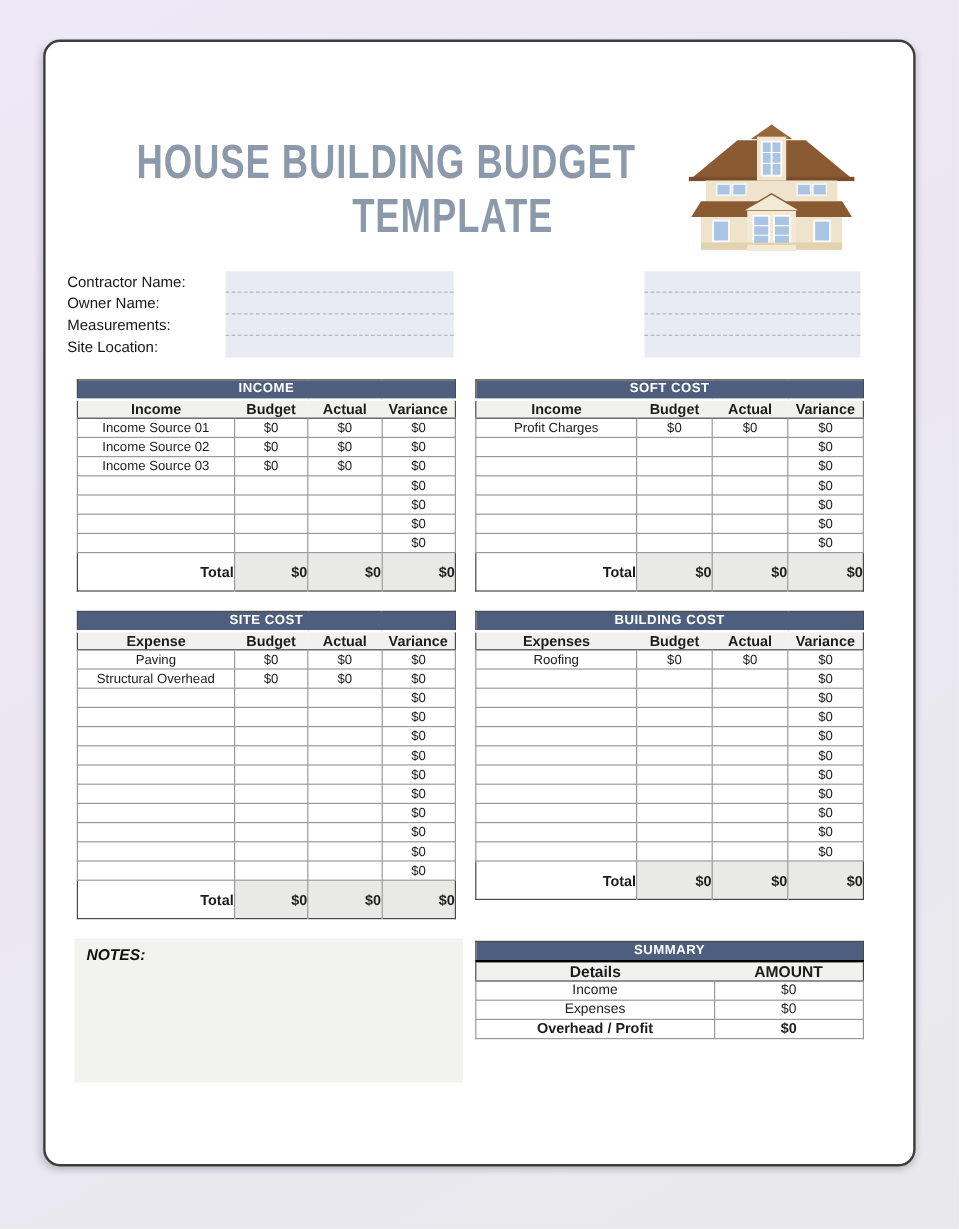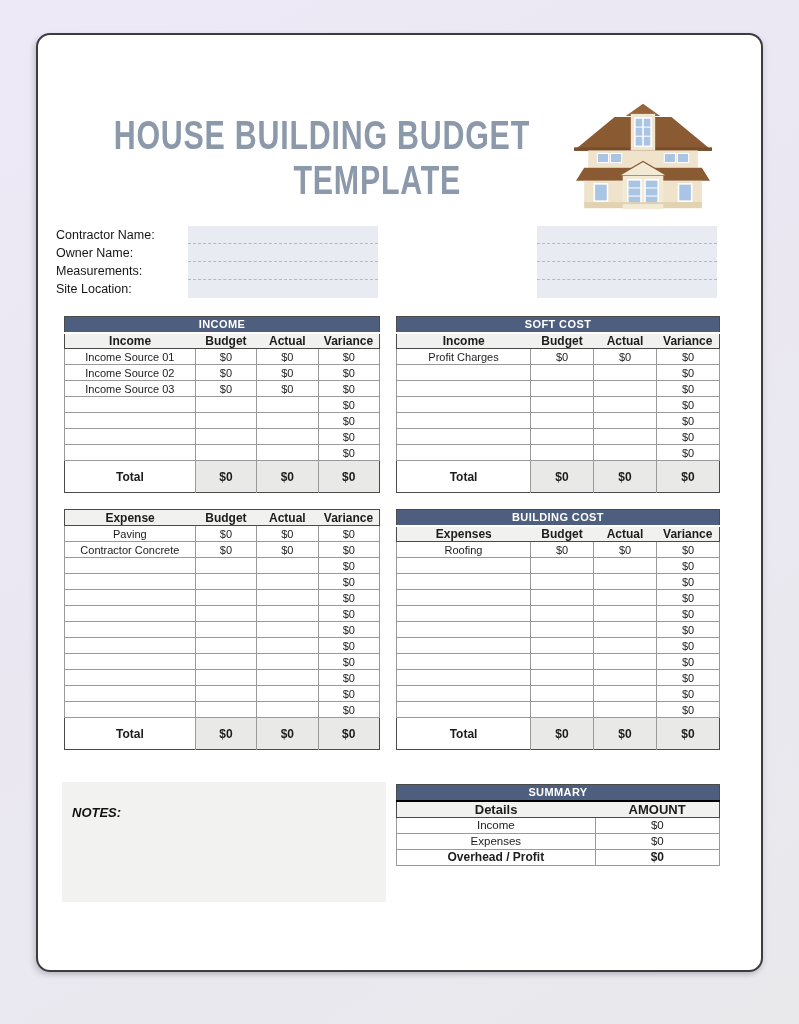--- a/index.html
+++ b/index.html
@@ -34,26 +34,26 @@
   
   table.btable{position:absolute;border-collapse:collapse;table-layout:fixed;
     border:1.5px solid var(--frame);background:#fff;}
   .btable tr.bar th{background:var(--bar);color:#fff;font-size:11px;font-weight:bold;
     height:16px;letter-spacing:.4px;border-bottom:2px solid #fff;}
   .btable tr.cols th{background:var(--colhdr);font-size:12px;font-weight:bold;
     height:16px;border-bottom:1.5px solid var(--frame);}
   .btable tbody td{border:1px solid var(--grid);height:16px;font-size:11px;
     text-align:center;overflow:hidden;white-space:nowrap;}
   .btable tfoot td{border-top:1.5px solid var(--frame);border-left:1px solid var(--grid);
-    height:32px;font-size:12px;font-weight:bold;text-align:center;}
+    height:32px;font-size:12px;font-weight:bold;text-align:right;}
   .btable tfoot td:first-child{border-left:none;}
   .btable tfoot td.money{background:#e9e9e8;}
   
   .notes{position:absolute;left:24px;top:747px;width:324px;height:120px;
-    background:var(--notes);padding:21px 10px;}
+    background:var(--notes);padding:5px 10px;}
   .notes .nlabel{font-size:13px;font-weight:bold;font-style:italic;color:#111;}
   
   table.summary{position:absolute;left:358px;top:749px;width:324px;
     border-collapse:collapse;table-layout:fixed;border:1.5px solid var(--frame);}
   .summary tr.bar th{background:var(--bar);color:#fff;font-size:11px;font-weight:bold;
     height:16px;letter-spacing:.4px;border-bottom:2px solid #000000;}
   .summary tr.cols th{background:var(--colhdr);font-size:13px;font-weight:bold;
     height:16px;border-bottom:1.5px solid var(--frame);}
   .summary tbody td{border:1px solid var(--grid);height:16px;font-size:11.5px;text-align:center;}
   .summary tbody tr:last-child td{font-weight:bold;font-size:12px;}
@@ -265,36 +265,39 @@
   </table>
 
   <table class="btable" style="left:26px;top:474px;width:316px">
     <colgroup>
         <col style="width:41.5%">
         <col style="width:19.5%">
         <col style="width:19.5%">
         <col style="width:19.5%">
       </colgroup>
     <thead>
+      <tr class="bar">
+          <th colspan="4">SITE COST</th>
+        </tr>
       <tr class="cols">
         <th>Expense</th>
         <th>Budget</th>
         <th>Actual</th>
         <th>Variance</th>
       </tr>
     </thead>
     <tbody>
         <tr>
           <td>Paving</td>
           <td>$0</td>
           <td>$0</td>
           <td>$0</td>
         </tr>
         <tr>
-          <td>Contractor Concrete</td>
+          <td>Structural Overhead</td>
           <td>$0</td>
           <td>$0</td>
           <td>$0</td>
         </tr>
         <tr>
           <td></td>
           <td></td>
           <td></td>
           <td>$0</td>
         </tr>

